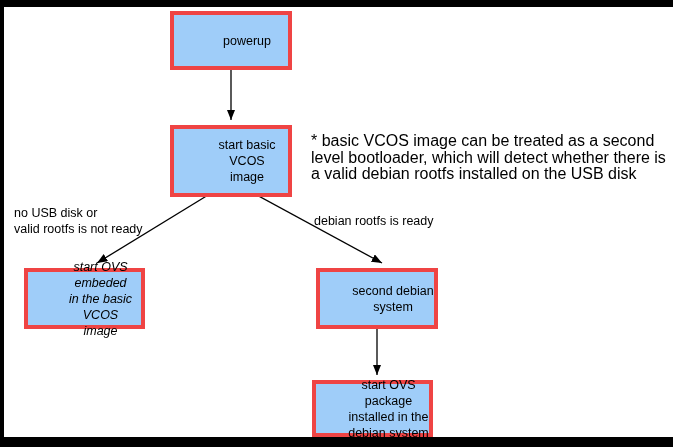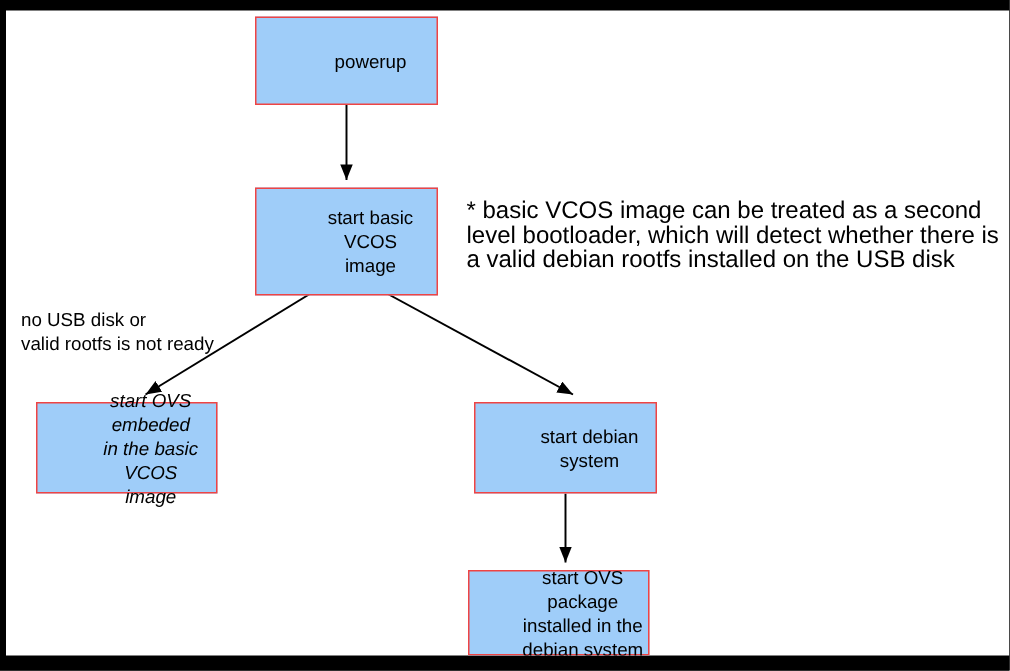--- a/index.html
+++ b/index.html
@@ -29,21 +29,21 @@
     position: absolute;
     left: 0;
     top: 0;
     width: 669px;
     height: 430px;
     pointer-events: none;
   }
   .node {
     position: absolute;
     background: #9FCDF9;
-    border: 1px solid #ef4444;
+    border: 4px solid #ef4444;
     box-sizing: border-box;
     display: flex;
     align-items: center;
     justify-content: center;
     text-align: center;
     color: #000000;
     font-size: 12.5px;
     line-height: 16px;
     font-family: "Liberation Sans", sans-serif;
     white-space: pre-line;
@@ -102,26 +102,27 @@
 
     <div class="node" id="node-powerup">powerup</div>
 
     <div class="node" id="node-vcos">start basic VCOS
 image</div>
 
     <div class="node" id="node-ovs-embedded">start OVS embeded
 in the basic VCOS
 image</div>
 
-    <div class="node" id="node-debian">start debian system</div>
+    <div class="node" id="node-debian">second debian system</div>
 
     <div class="node" id="node-ovs-package">start OVS package
 installed in the
 debian system</div>
 
     <div class="edge-label" id="label-no-usb">no USB disk or
 valid rootfs is not ready</div>
 
+    <div class="edge-label" id="label-rootfs-ready">debian rootfs is ready</div>
 
     <div class="note" id="note-vcos">* basic VCOS image can be treated as a second level bootloader, which will detect whether there is a valid debian rootfs installed on the USB disk</div>
 
   </div>
 </div>
 
 </body></html>

